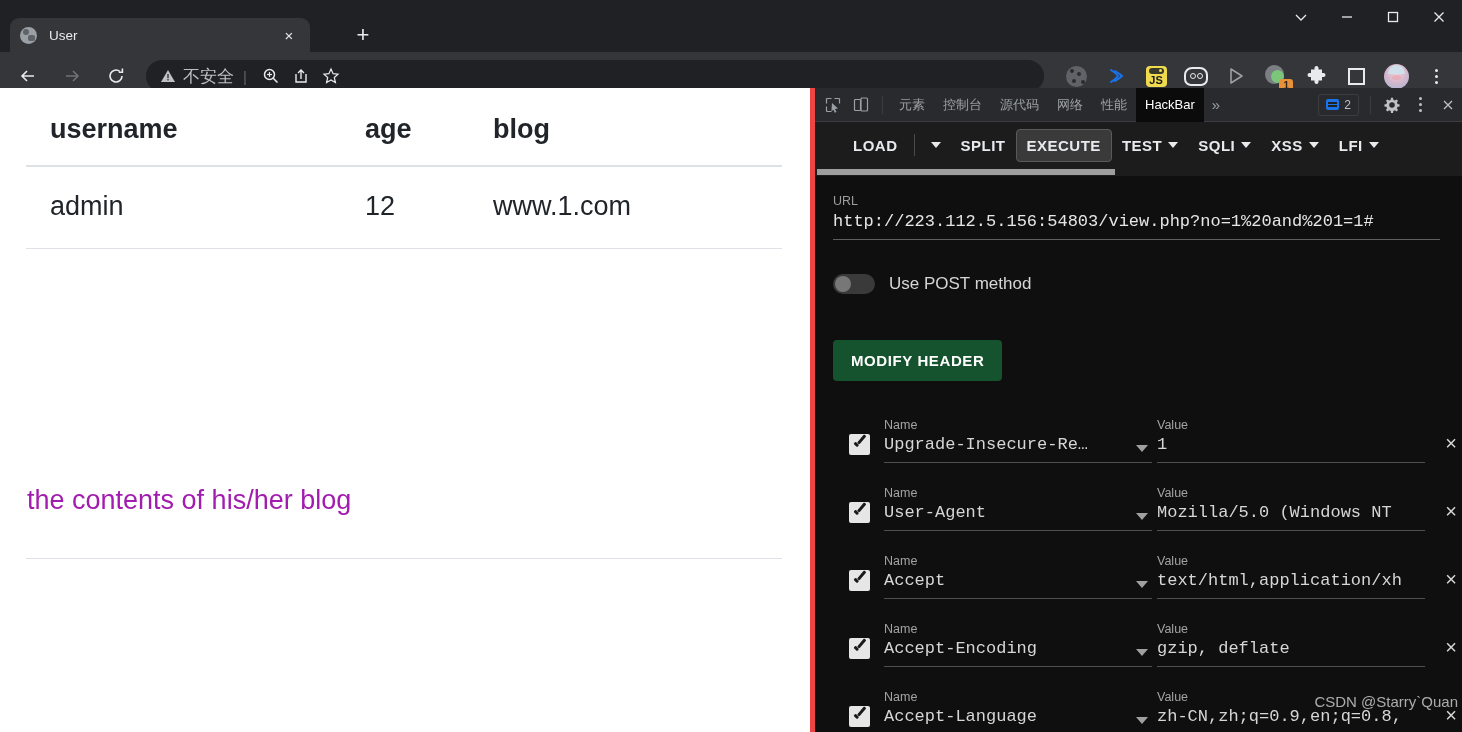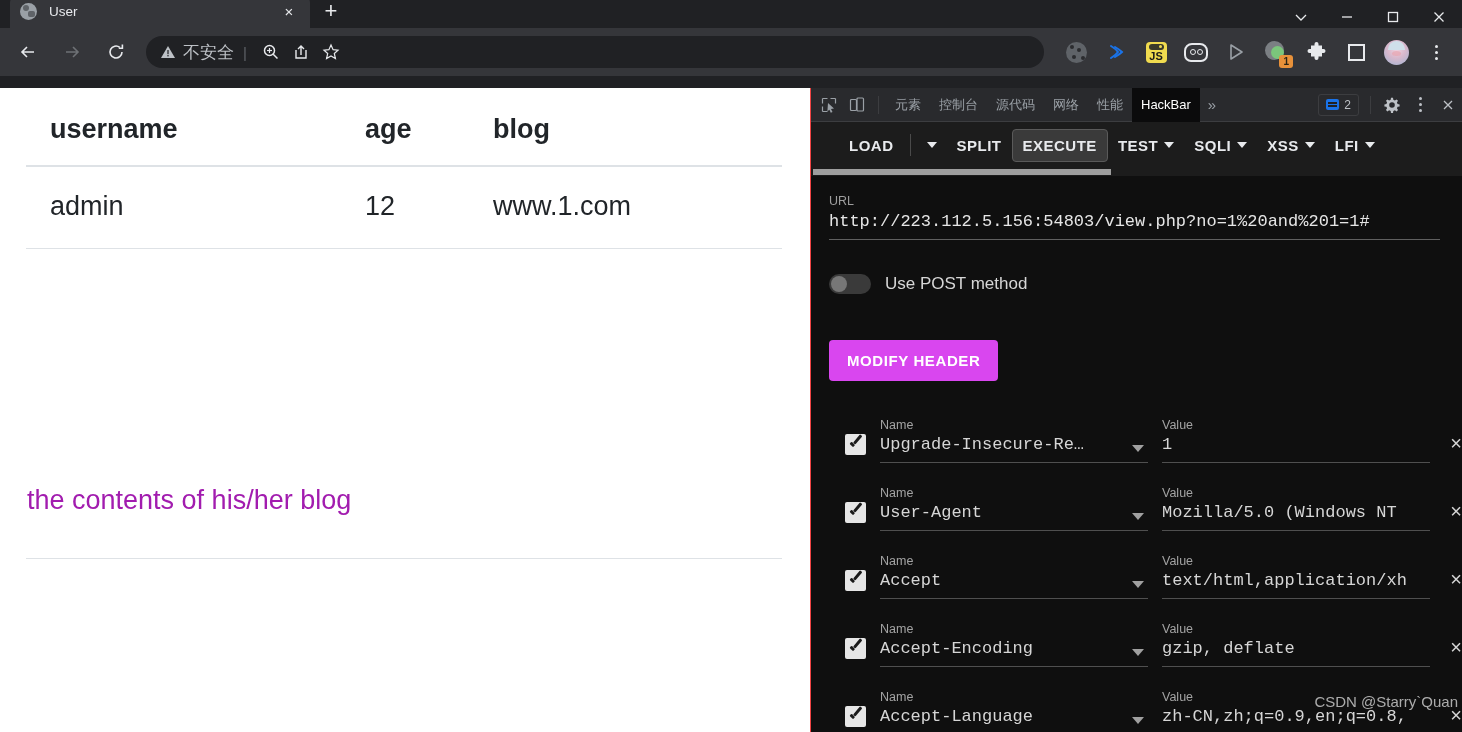--- a/index.html
+++ b/index.html
@@ -7,22 +7,22 @@
     width: 1462px; height: 732px;
     overflow: hidden;
     font-family: "Liberation Sans", sans-serif;
     background: #202124;
   }
 
   
   .browser { width: 1462px; height: 732px; position: relative; background: #202124; }
 
   .tabstrip {
-    height: 28px; background: #202124;
-    display: flex; align-items: flex-end; position: relative;
+    height: 52px; background: #202124;
+    display: flex; align-items: flex-end; position: relative; gap: 32px;
   }
   .tab {
     width: 300px; height: 34px; margin-left: 10px;
     background: #35363a; border-radius: 9px 9px 0 0;
     display: flex; align-items: center; padding: 0 10px;
     position: relative;
   }
   .favicon {
     width: 17px; height: 17px; border-radius: 50%;
     background: #9aa0a6; margin-right: 12px;
@@ -184,21 +184,21 @@
     padding-left: 1px;
   }
   .blog-rule {
     width: 756px; height: 1px; background: #dee2e6; margin-top: 42px;
   }
 
   
   .devtools {
     position: absolute; left: 810px; top: 88px;
     width: 652px; height: 644px; background: #202124;
-    border-left: 1px solid #ef4444; overflow: hidden;
+    border-left: 5px solid #ef4444; overflow: hidden;
   }
   .dt-tabbar {
     height: 34px; background: #292a2d; display: flex; align-items: center;
     padding-left: 4px; border-bottom: 1px solid #3c3d40;
   }
   .dt-icon-btn {
     width: 28px; height: 26px; display:flex; align-items:center;
     justify-content:center; color:#9aa0a6; flex:0 0 auto;
   }
   .dt-sep { width:1px; height:18px; background:#3c3d40; margin:0 7px; flex:0 0 auto; }
@@ -263,21 +263,21 @@
     position: relative; flex:0 0 auto;
   }
   .toggle::before {
     content:""; position:absolute; left:2px; top:2px; width:16px; height:16px;
     border-radius:50%; background:#777;
   }
   .post-label { color:#d6d6d6; font-size:17px; }
 
   .mh-btn {
     margin: 46px 0 0 18px; display:inline-block;
-    background:#d946ef; color:#fff; font-size:15px; font-weight:bold;
+    background:#14532d; color:#fff; font-size:15px; font-weight:bold;
     letter-spacing:.6px; padding: 12px 18px; border-radius:4px;
   }
 
   .hdr-list { margin-top: 14px; }
   .hdr-row {
     display: flex; align-items: flex-end; padding: 0 18px 0 34px;
     height: 68px;
   }
   .hdr-check {
     width: 21px; height: 21px; background: #e6e6e6; border-radius: 2px;
@@ -285,21 +285,21 @@
   }
   .hdr-check::before {
     content:""; position:absolute; left:5px; top:9px; width:5px; height:2.5px;
     background:#1a1a1a; transform: rotate(45deg); border-radius:1px;
   }
   .hdr-check::after {
     content:""; position:absolute; left:7px; top:4px; width:11px; height:2.5px;
     background:#1a1a1a; transform: rotate(-50deg); border-radius:1px;
   }
   .hdr-name-wrap { width: 268px; margin-left: 14px; position: relative; flex:0 0 auto; }
-  .hdr-val-wrap  { width: 268px; margin-left: 14px; position: relative; flex:0 0 auto; }
+  .hdr-val-wrap  { width: 268px; margin-left: 5px; position: relative; flex:0 0 auto; }
   .mini-label { color:#a3a3a3; font-size:12.5px; margin-bottom:3px; }
   .mini-input {
     color:#d6d6d6; font-size:17px;
     font-family:"Liberation Mono","DejaVu Sans Mono",monospace;
     padding-bottom:6px; border-bottom:1px solid #4f4f4f;
     white-space:nowrap; overflow:hidden; height: 28px;
   }
   .sel-caret {
     position:absolute; right:4px; bottom:11px;
     width:0; height:0; border-left:6px solid transparent;

